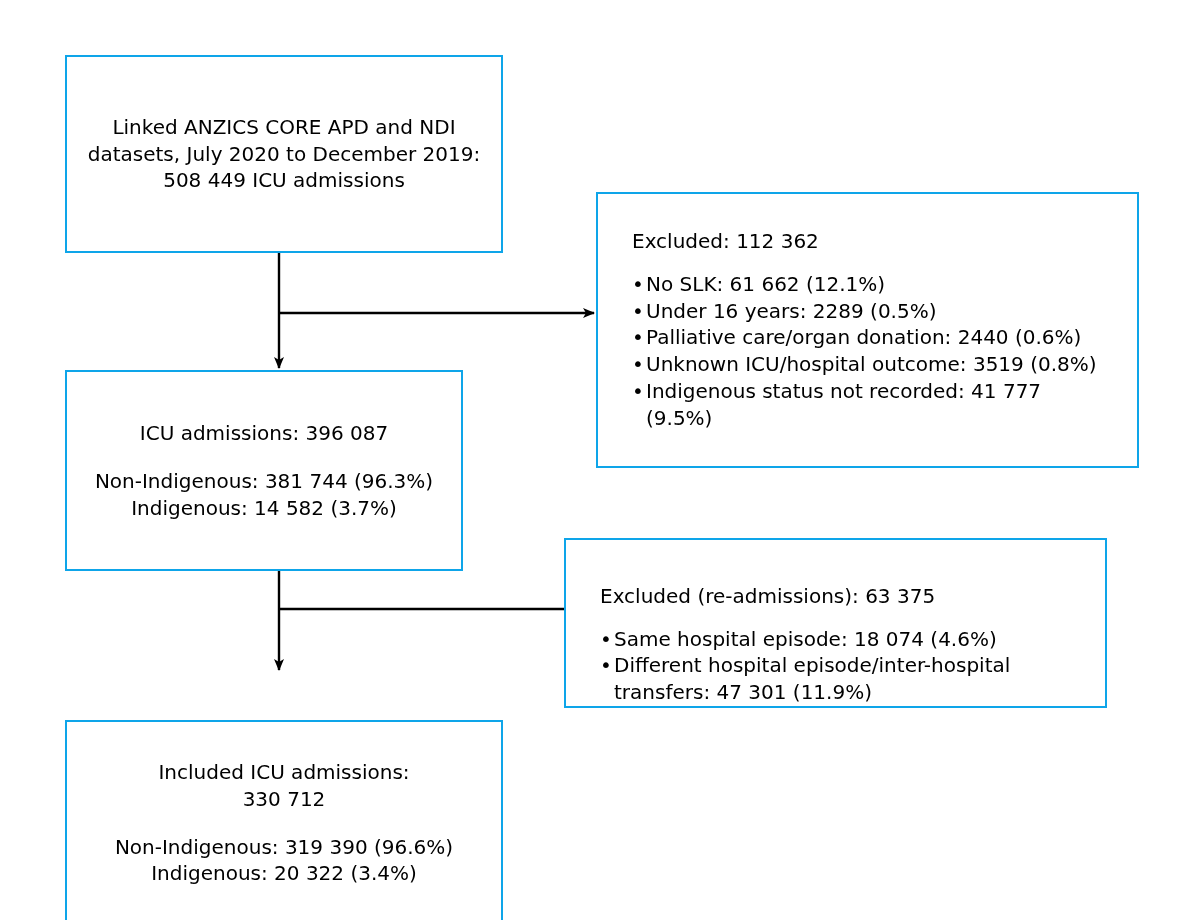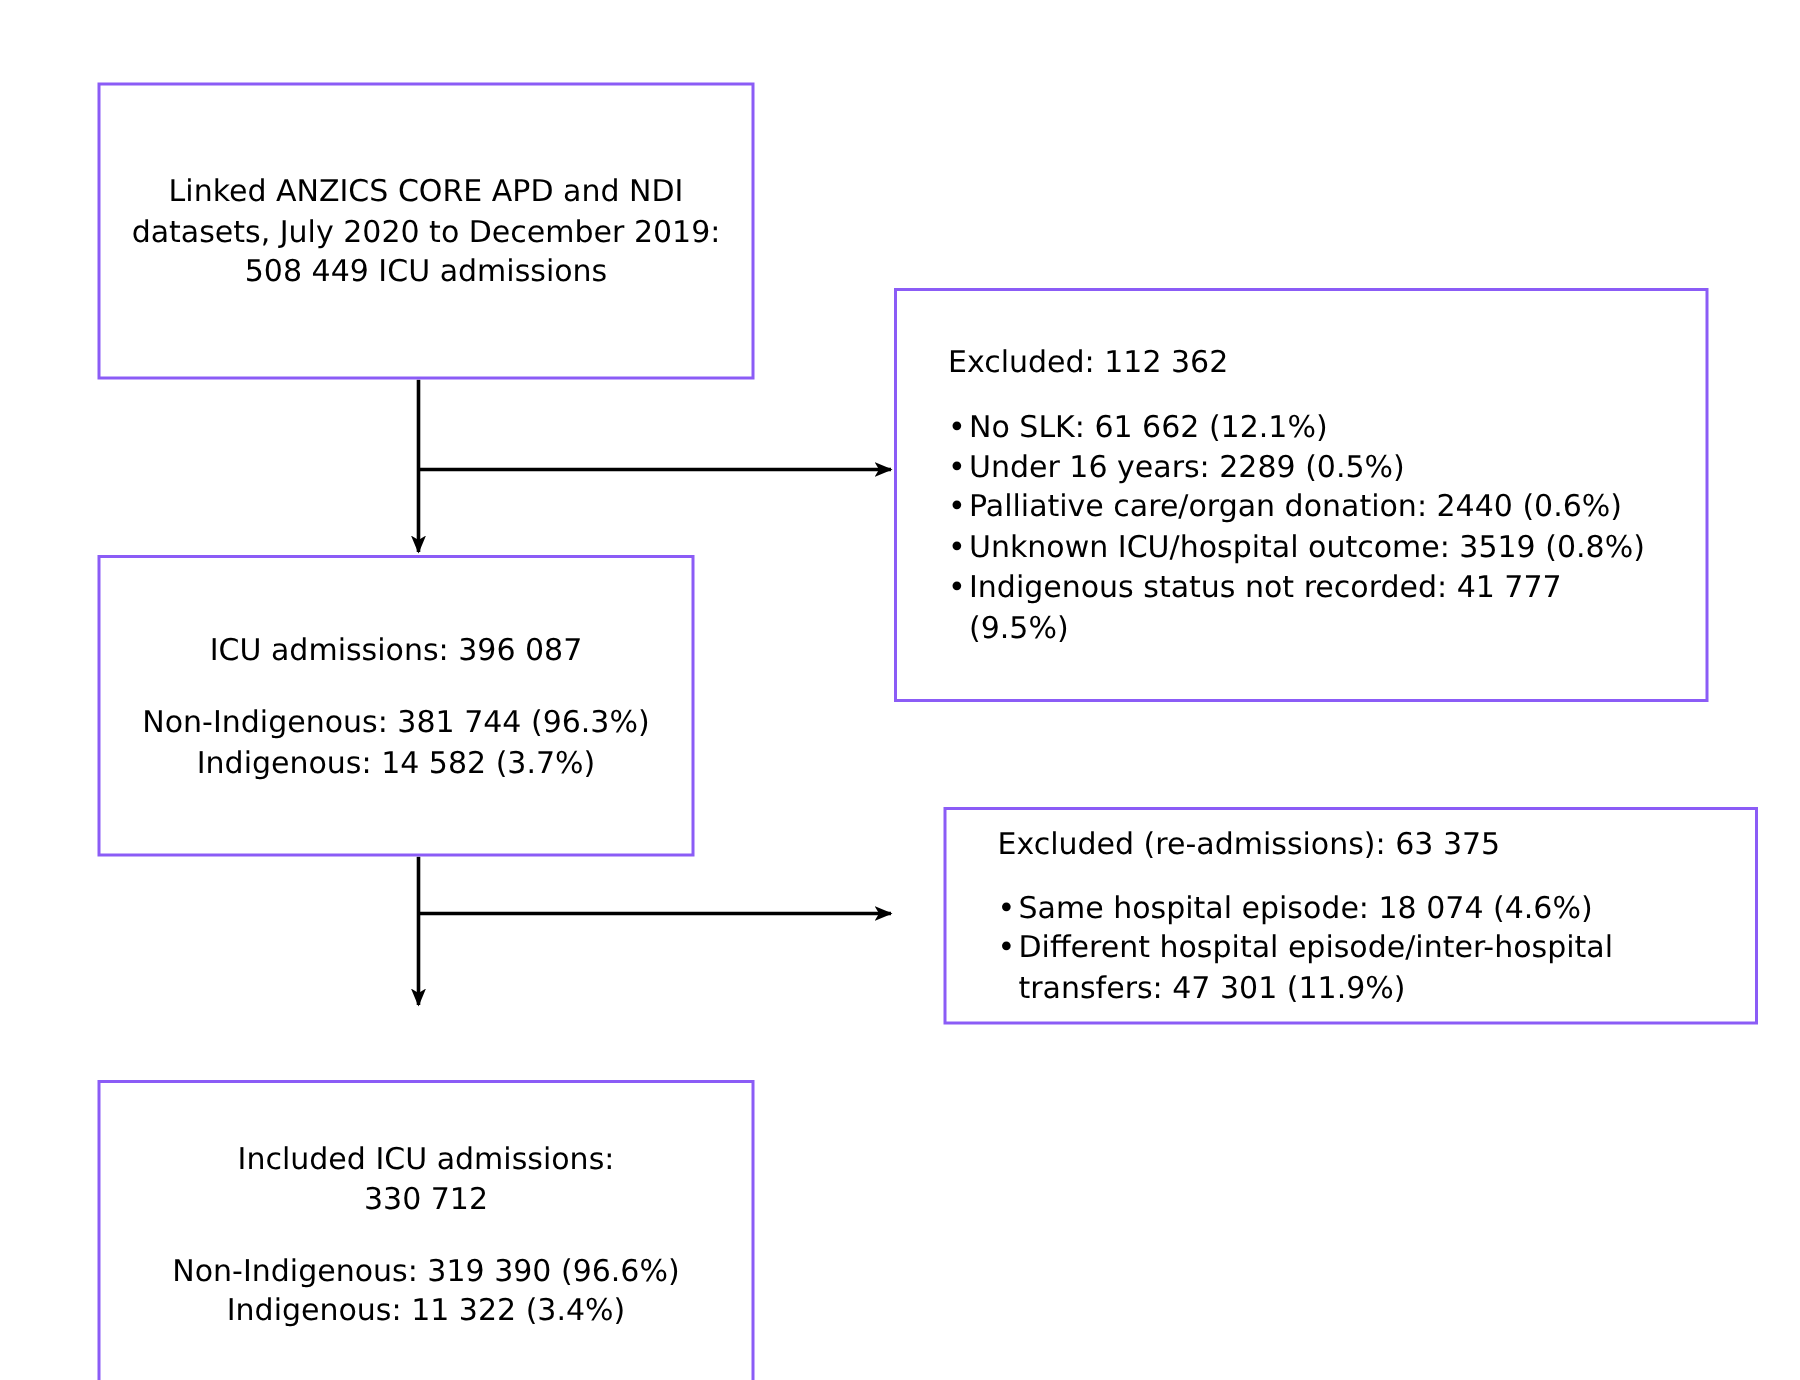--- a/index.html
+++ b/index.html
@@ -25,21 +25,21 @@
     position: absolute;
     left: 0;
     top: 0;
     width: 1200px;
     height: 920px;
     pointer-events: none;
   }
   .node {
     position: absolute;
     box-sizing: border-box;
-    border: 2px solid #8b5cf6;
+    border: 2px solid #0ea5e9;
     background: #ffffff;
     display: flex;
     flex-direction: column;
     justify-content: center;
   }
   .node.left-node {
     align-items: center;
     text-align: center;
   }
   .node.excl-node {
@@ -85,21 +85,21 @@
     content: "\2022";
     position: absolute;
     left: 0;
     top: 0;
   }
   
   #node-source   { left: 65px;  top: 55px;  width: 438px; height: 198px; }
   #node-eligible { left: 65px;  top: 370px; width: 398px; height: 201px; }
   #node-included { left: 65px;  top: 672px; width: 438px; height: 206px; margin-top: 48px; }
   #node-excluded-screening  { left: 596px; top: 192px; width: 543px; height: 276px; }
-  #node-excluded-readmissions { left: 629px; top: 538px; width: 543px; height: 145px; }
+  #node-excluded-readmissions { left: 564px; top: 538px; width: 543px; height: 170px; justify-content: flex-end; }
 </style>
 </head>
 <body>
 
 <div id="flowchart">
 
   <svg class="svg-layer" viewBox="0 0 1200 920" width="1200" height="920" xmlns="http://www.w3.org/2000/svg">
     <defs>
       <marker id="arrowhead" markerWidth="12" markerHeight="10" refX="11" refY="5" orient="auto" markerUnits="userSpaceOnUse">
         <path d="M 0,0 L 12,5 L 0,10 L 3,5 Z" fill="#000000"></path>
@@ -131,21 +131,21 @@
       <div class="line">Indigenous: 14 582 (3.7%)</div>
     </div>
   </div>
 
   <div class="node left-node" id="node-included">
     <div class="node-inner">
       <div class="line">Included ICU admissions:</div>
       <div class="line">330 712</div>
       <div class="gap"></div>
       <div class="line">Non-Indigenous: 319 390 (96.6%)</div>
-      <div class="line">Indigenous: 11 322 (3.4%)</div>
+      <div class="line">Indigenous: 20 322 (3.4%)</div>
     </div>
   </div>
 
   <div class="node excl-node" id="node-excluded-screening">
     <div class="node-inner">
       <div class="heading-line">Excluded: 112 362</div>
       <ul class="bullet-list">
         <li class="bullet-item">No SLK: 61 662 (12.1%)</li>
         <li class="bullet-item">Under 16 years: 2289 (0.5%)</li>
         <li class="bullet-item">Palliative care/organ donation: 2440 (0.6%)</li>

